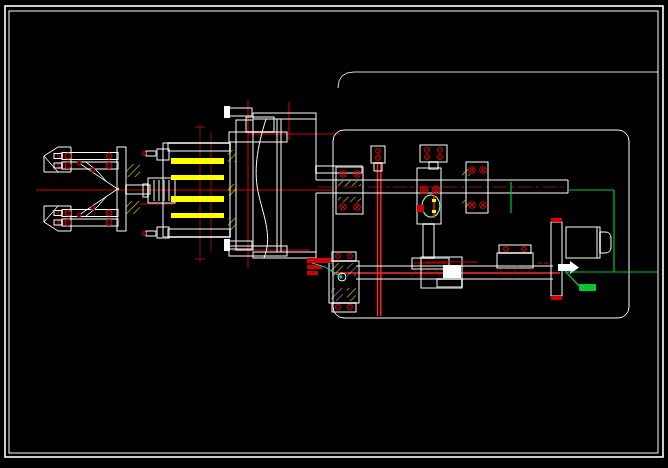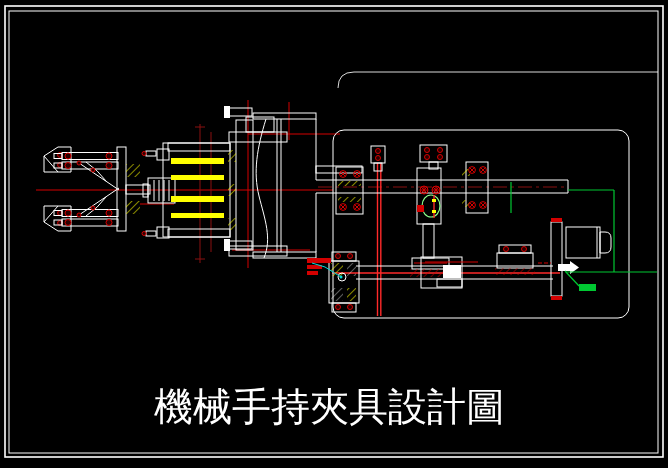--- a/index.html
+++ b/index.html
@@ -307,14 +307,13 @@
   </g>
 
   <g>
     <rect x="307" y="258" width="24" height="5" class="fr"></rect>
     <rect x="307" y="265" width="15" height="4" class="fr"></rect>
     <rect x="307" y="271" width="11" height="4" class="fr"></rect>
     <polyline points="312,263 325,267 341,277" class="sc"></polyline>
   </g>
 </svg>
 
-<div class="title">機械手持夾具設計圖</div>
 </div>
 
 </body></html>

